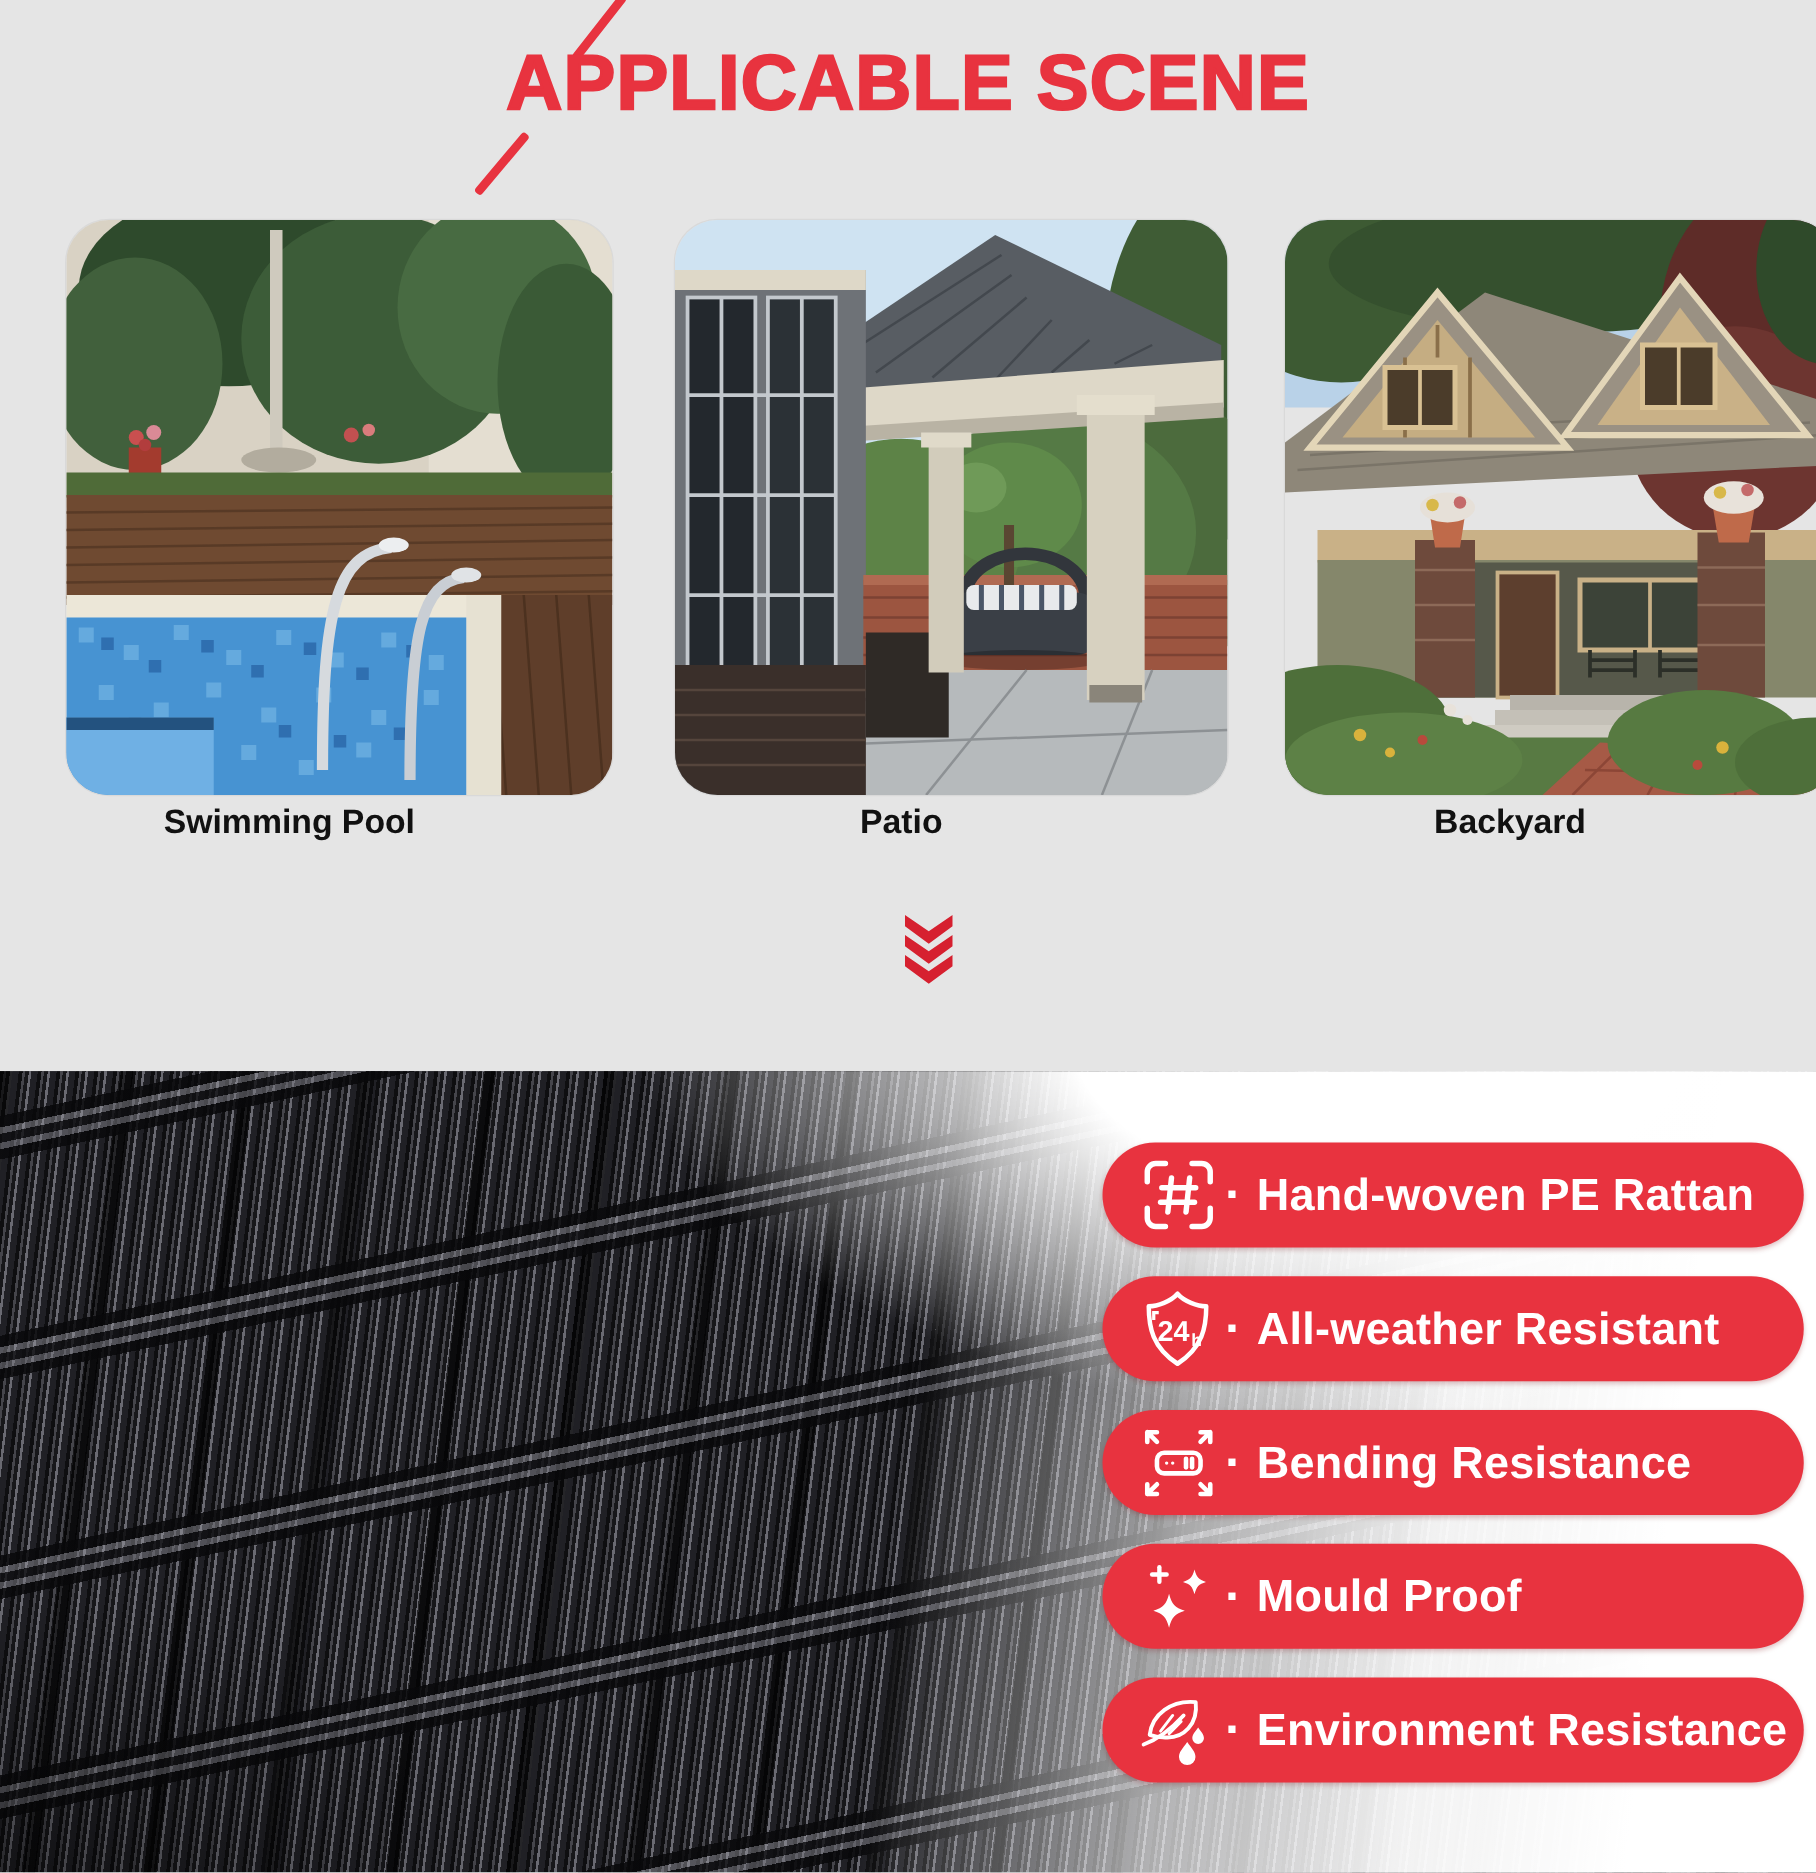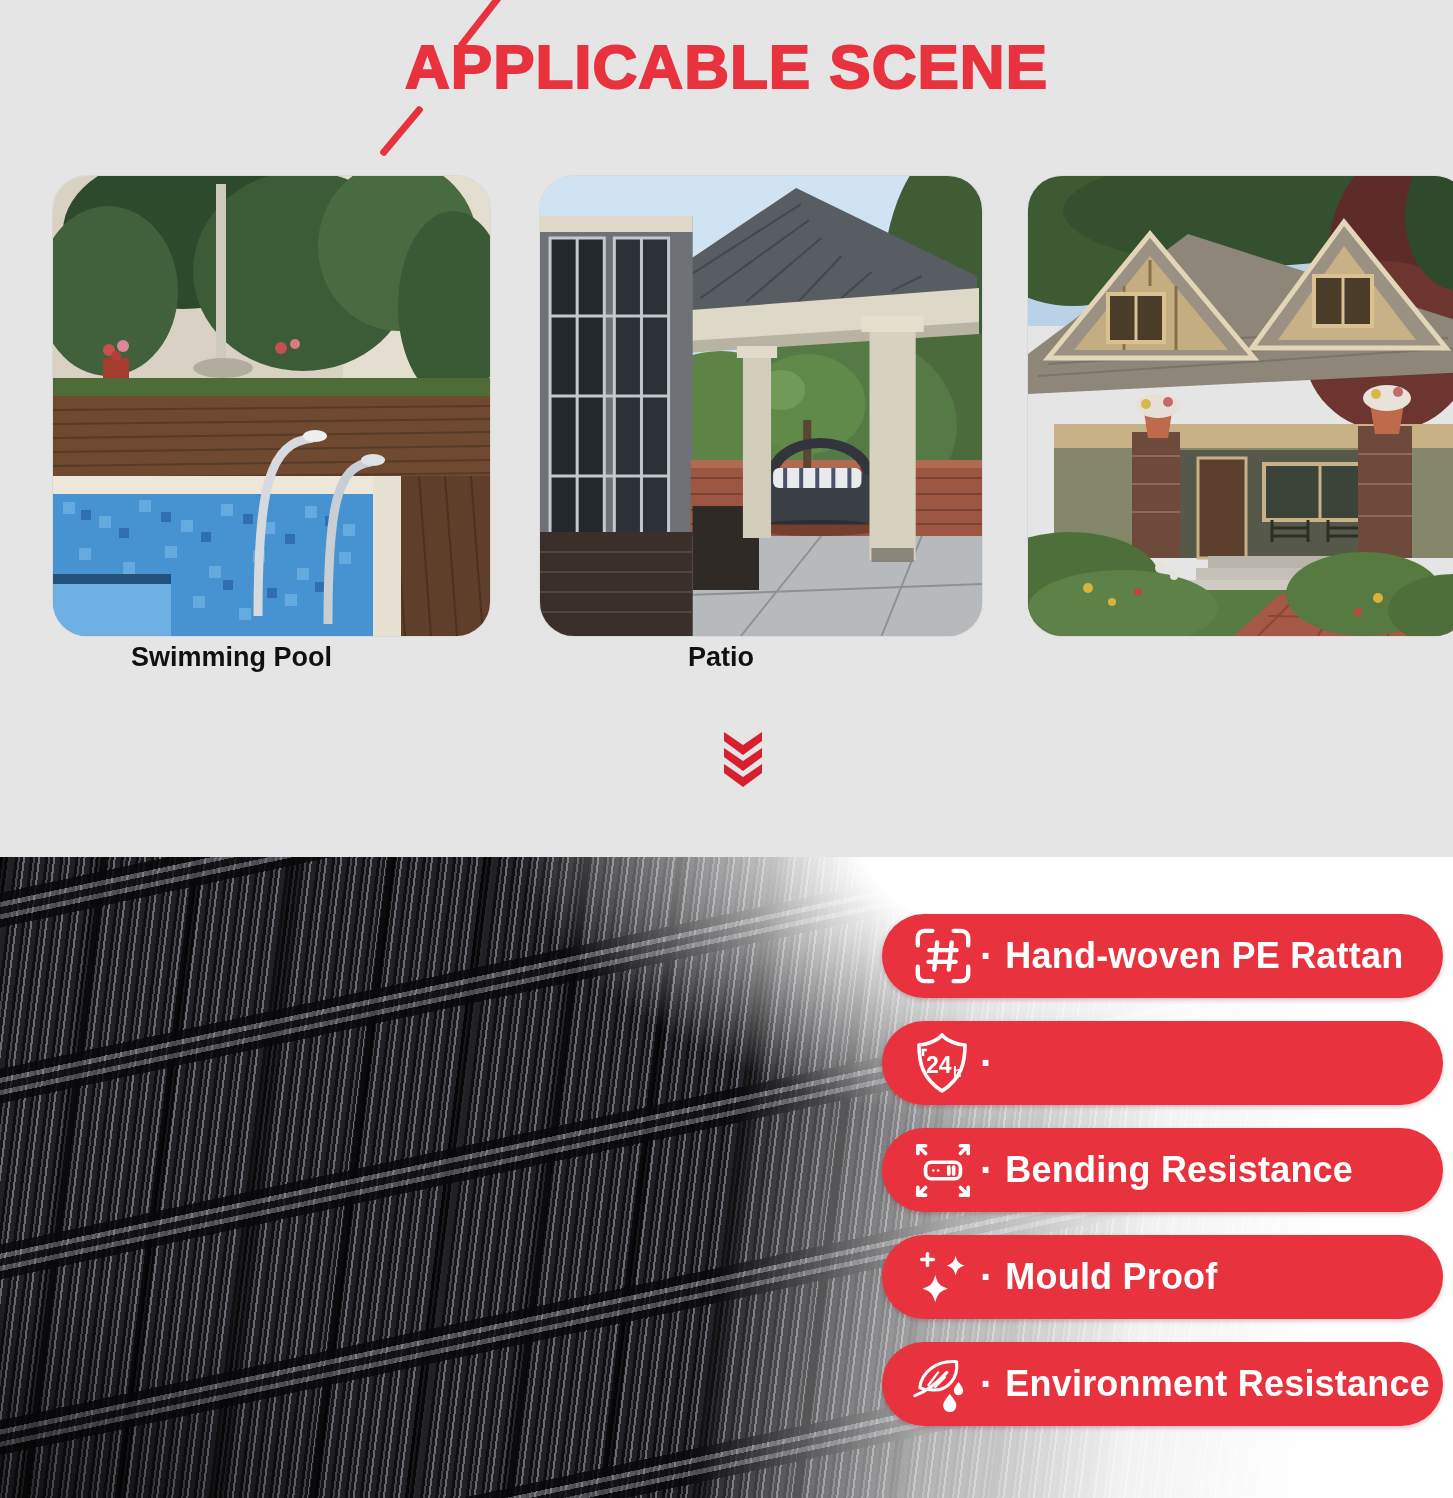--- a/index.html
+++ b/index.html
@@ -328,20 +328,21 @@
       <circle cx="110" cy="416" r="4" fill="#b84a3c"></circle>
         <circle cx="350" cy="422" r="5" fill="#d9b23c"></circle>
       <circle cx="330" cy="436" r="4" fill="#b84a3c"></circle>
         <circle cx="132" cy="392" r="5" fill="#e8e2da"></circle>
       <circle cx="146" cy="400" r="4" fill="#e8e2da"></circle>
     </svg>
   </figure>
 
   <p class="scene-label scene-label-2">Patio</p>
   <p class="scene-label scene-label-1">Swimming Pool</p>
+  <p class="scene-label scene-label-3">Backyard</p>
 
   <div class="arrow">
     <svg viewBox="0 0 44 58" width="44" height="58">
       <g fill="var(--chevron-red,#d6202f)">
         <path d="M3 2 L22 15 L41 2 L41 11 L22 25 L3 11 Z"></path>
         <path d="M3 18 L22 31 L41 18 L41 27 L22 41 L3 27 Z"></path>
         <path d="M3 34 L22 47 L41 34 L41 43 L22 57 L3 43 Z"></path>
       </g>
     </svg>
   </div>
@@ -372,20 +373,21 @@
       <li class="badge">
         <span class="icon">
           <svg viewBox="0 0 64 64" width="64" height="64">
             <path d="M32 4 C27 10 16 14 9 14 C9 31 12 47 32 60 C52 47 55 31 55 14 C48 14 37 10 32 4 Z" fill="none" stroke="#fff" stroke-width="3.6" stroke-linejoin="round"></path>
             <path d="M13 25 v-6 h4" fill="none" stroke="#fff" stroke-width="2.6"></path>
             <text x="16" y="42" font-family="Liberation Sans, sans-serif" font-size="23" font-weight="bold" fill="#fff">24</text>
             <text x="43" y="46" font-family="Liberation Sans, sans-serif" font-size="14" font-weight="bold" fill="#fff">h</text>
           </svg>
         </span>
         <span class="dot">·</span>
+        <span class="label">All-weather Resistant</span>
       </li>
 
       <li class="badge">
         <span class="icon">
           <svg viewBox="0 0 64 64" width="62" height="62" fill="none" stroke="#fff" stroke-width="3.8" stroke-linecap="round" stroke-linejoin="round">
             <rect x="14" y="24" width="36" height="17" rx="6"></rect>
             <circle cx="22" cy="32.5" r="1.4" fill="#fff" stroke="none"></circle>
             <circle cx="27" cy="32.5" r="1.4" fill="#fff" stroke="none"></circle>
             <line x1="38" y1="29" x2="38" y2="36"></line>
               <line x1="43" y1="29" x2="43" y2="36"></line>

